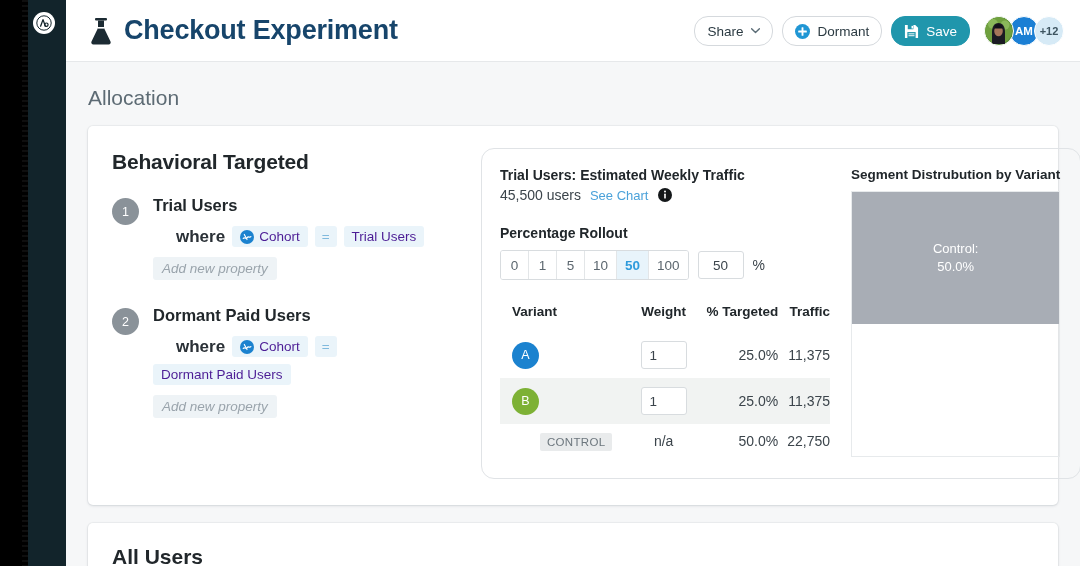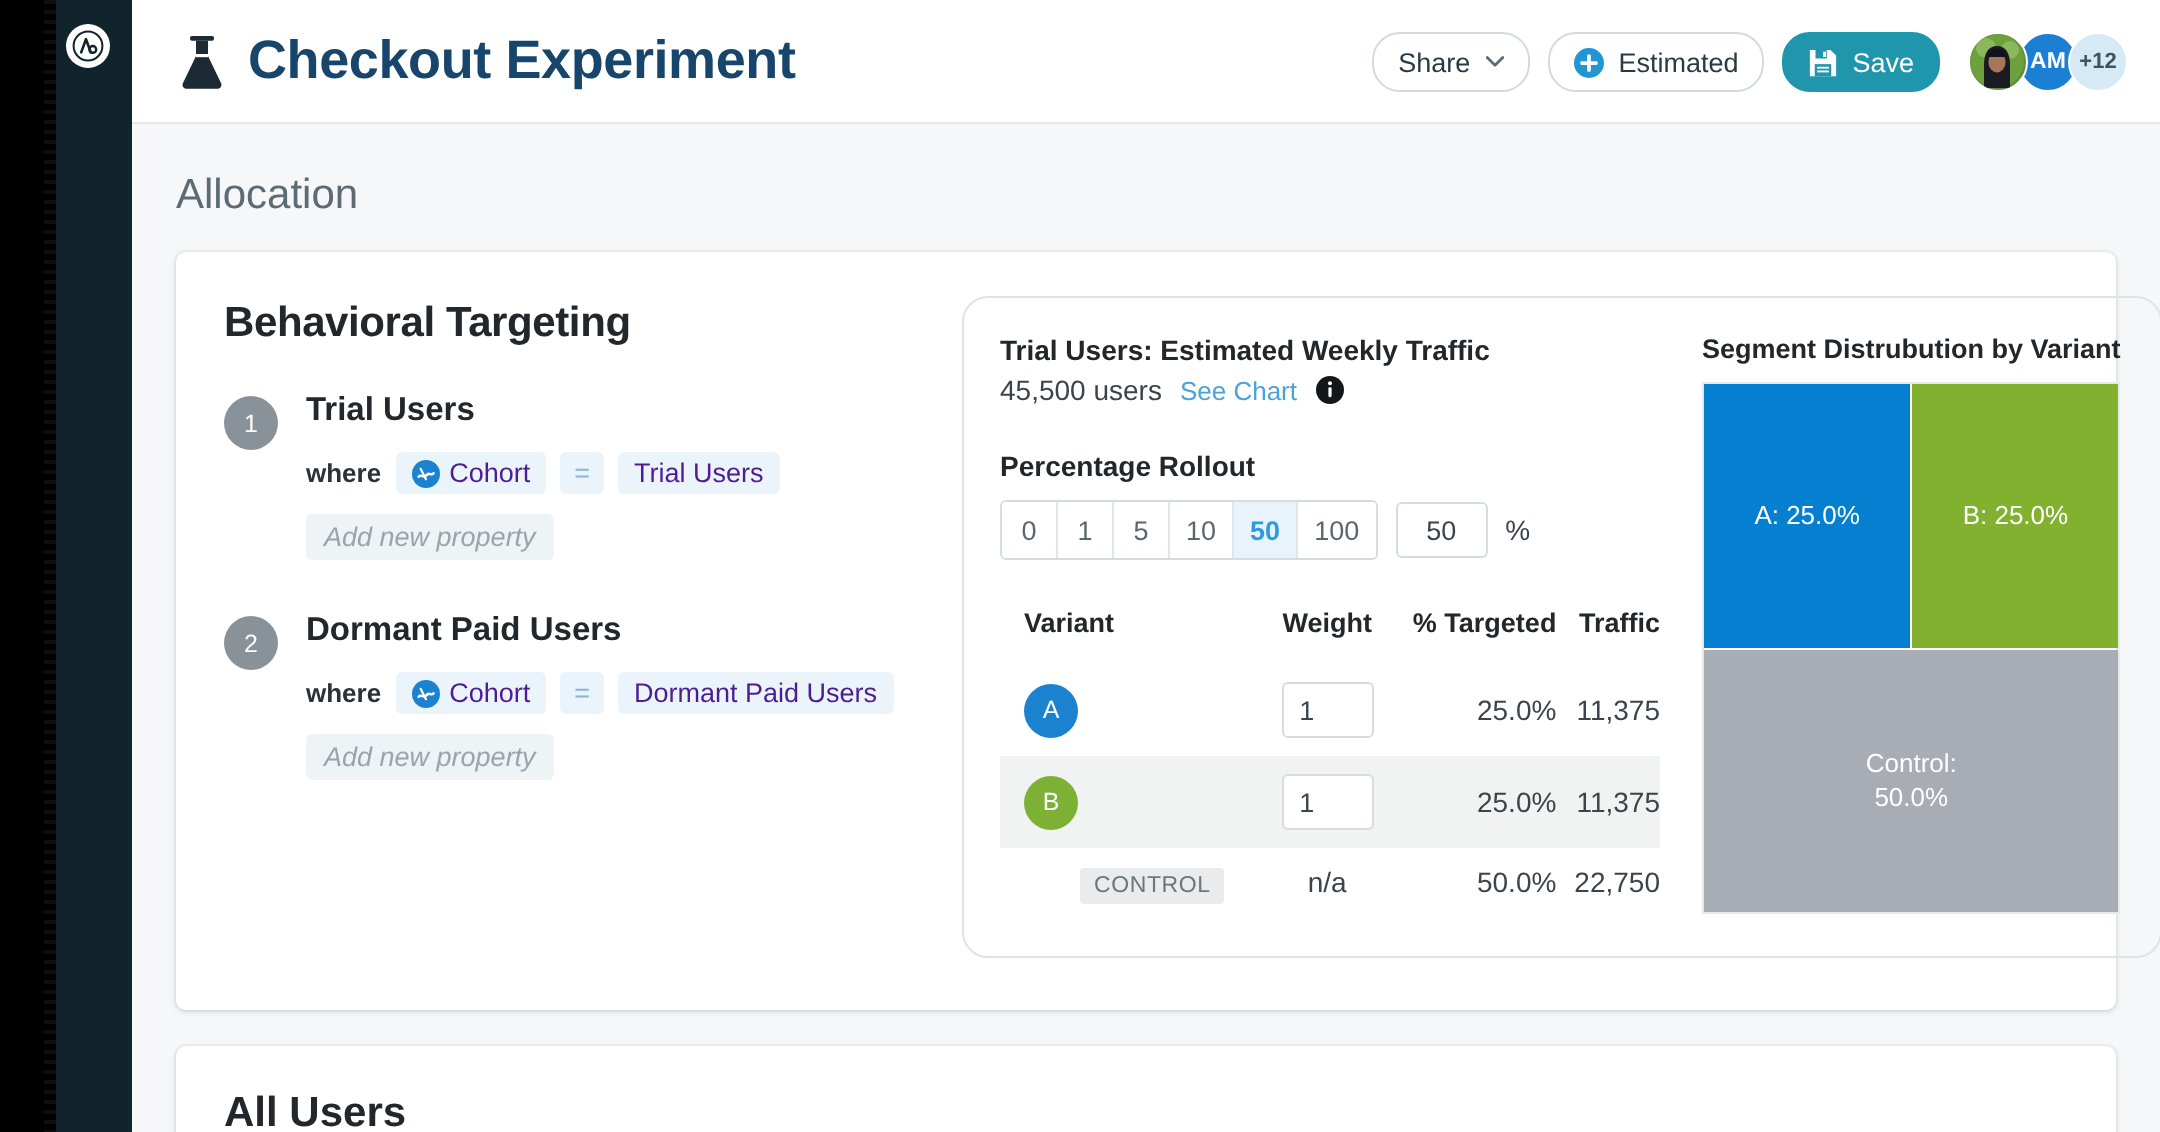--- a/index.html
+++ b/index.html
@@ -100,21 +100,21 @@
   .rule { display: flex; gap: 14px; margin-bottom: 26px; }
   .rule:last-child { margin-bottom: 0; }
   .step-badge {
     width: 27px; height: 27px; border-radius: 50%; background: #8a9299;
     color: #fff; font-size: 12.5px; display: flex; align-items: center;
     justify-content: center; flex: none; margin-top: 2px;
   }
   .rule-body { flex: 1; }
   .rule-name { font-size: 16.5px; font-weight: 700; color: #21272b; margin-bottom: 11px; }
   .where-row { display: flex; align-items: center; gap: 7px; flex-wrap: wrap; }
-  .where-label { font-size: 13px; font-weight: 700; color: #2b3137; }
+  .where-label { font-size: 17px; font-weight: 700; color: #2b3137; margin-left: 23px; }
   .pill {
     background: #eaf4fa; border-radius: 3px; padding: 3px 8px;
     font-size: 13.5px; color: #4c1d95; display: inline-flex;
     align-items: center; gap: 5px; cursor: pointer;
   }
   .pill-eq { padding: 3px 7px; color: #7fb9dd; }
   .cohort-dot { width: 14px; height: 14px; display:block; }
   .add-prop {
     margin-top: 10px; display: inline-block;
     background: #eef3f6; border-radius: 3px; padding: 4px 9px;
@@ -237,21 +237,21 @@
             <path d="M0.6 0.8 L4.5 4.6 L8.4 0.8" fill="none" stroke="#5a6b75" stroke-width="1.4" stroke-linecap="round" stroke-linejoin="round"></path>
           </svg>
         </button>
 
         <button class="btn">
           <svg class="plus-ico" viewBox="0 0 16 16" aria-hidden="true">
             <circle cx="8" cy="8" r="8" fill="#2096d4"></circle>
             <rect x="7" y="3.4" width="2" height="9.2" rx="0.6" fill="#fff"></rect>
             <rect x="3.4" y="7" width="9.2" height="2" rx="0.6" fill="#fff"></rect>
           </svg>
-          <span>Estimated</span>
+          <span>Dormant</span>
         </button>
 
         <button class="btn btn-save">
           <svg class="floppy-ico" viewBox="0 0 16 16" aria-hidden="true">
             <path d="M1 1 H12 L15 4 V15 H1 Z" fill="#ffffff"></path>
             <rect x="4" y="1" width="6" height="4.6" fill="#2096ac"></rect>
             <rect x="8" y="2" width="1.6" height="2.8" fill="#ffffff"></rect>
             <rect x="3.6" y="8.6" width="8.8" height="6.4" fill="#2096ac"></rect>
             <rect x="4.8" y="10" width="6.4" height="1" fill="#ffffff"></rect>
             <rect x="4.8" y="12" width="6.4" height="1" fill="#ffffff"></rect>
@@ -276,21 +276,21 @@
       </div>
     </div>
 
     <div class="content">
 
       <div class="section-heading">Allocation</div>
 
       <div class="card">
 
         <div class="left-col">
-          <div class="group-title">Behavioral Targeting</div>
+          <div class="group-title">Behavioral Targeted</div>
 
           <div class="rule">
             <div class="step-badge">1</div>
             <div class="rule-body">
               <div class="rule-name">Trial Users</div>
               <div class="where-row">
                 <span class="where-label">where</span>
                 <span class="pill">
                   <svg class="cohort-dot" viewBox="0 0 14 14" aria-hidden="true">
                     <circle cx="7" cy="7" r="7" fill="#1b82cf"></circle>
@@ -394,24 +394,20 @@
                   <td>50.0%</td>
                   <td>22,750</td>
                 </tr>
               </tbody>
             </table>
           </div>
 
           <div class="tp-right">
             <div class="tm-title">Segment Distrubution by Variant</div>
             <div class="treemap">
-              <div class="tm-top">
-                <div class="tm-cell tm-a">A: 25.0%</div>
-                <div class="tm-cell tm-b">B: 25.0%</div>
-              </div>
               <div class="tm-cell tm-c">
                 <div>
                   <div>Control:</div>
                   <div>50.0%</div>
                 </div>
               </div>
             </div>
           </div>
 
         </div>

